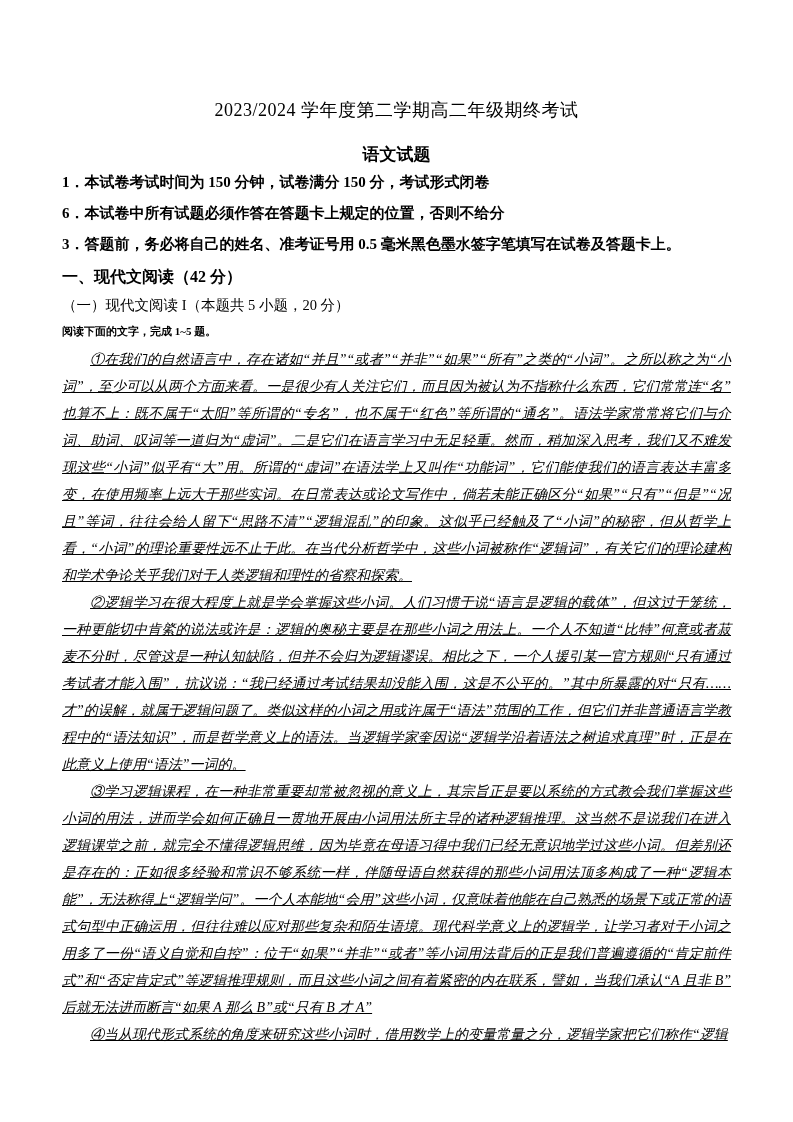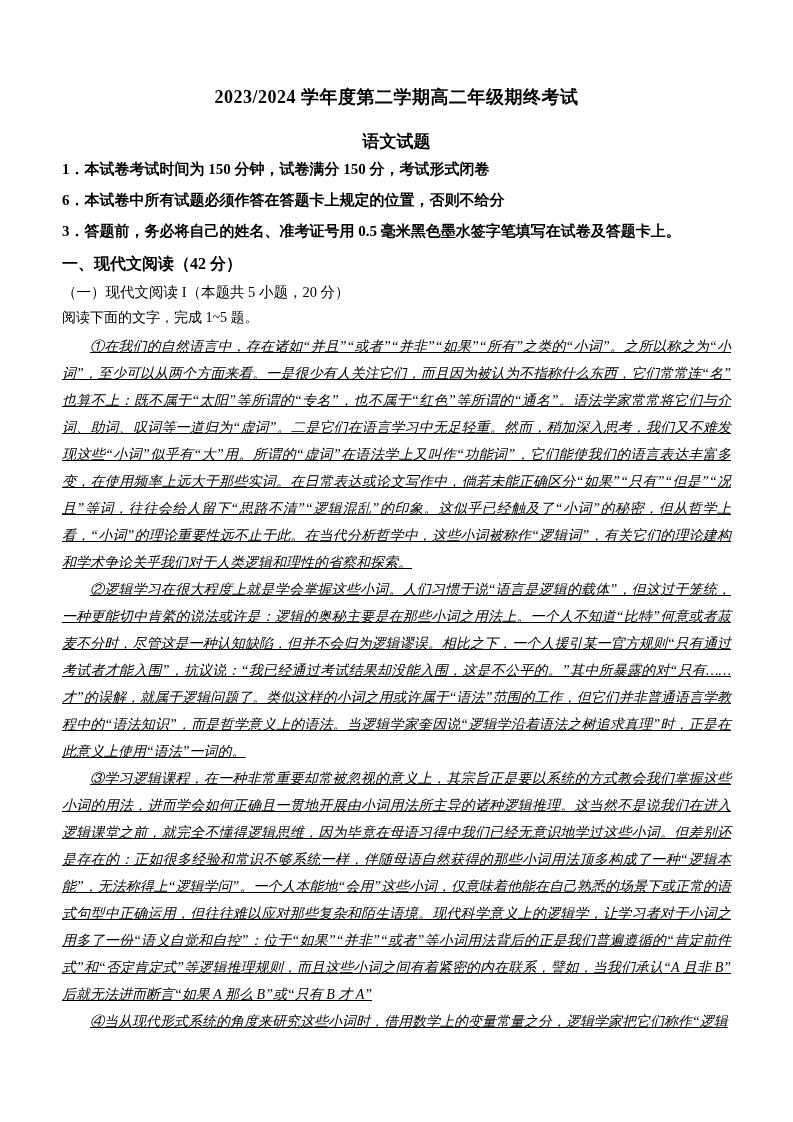--- a/index.html
+++ b/index.html
@@ -10,24 +10,24 @@
     margin: 0 auto;
     background: #ffffff;
     box-sizing: border-box;
     padding: 84px 62px 0 62px;
     color: #000;
     font-family: "Liberation Serif", serif;
     overflow: hidden;
   }
   .title {
     text-align: center;
-    font-weight: 700;
+    font-weight: 400;
     font-size: 18px;
     line-height: 26px;
-    margin: 0;
+    margin: 13px;
     letter-spacing: 0.5px;
   }
   .subtitle {
     text-align: center;
     font-weight: 700;
     font-size: 17px;
     line-height: 24px;
     margin: 20px 0 0 0;
   }
   .notice-label {
@@ -48,23 +48,24 @@
     font-size: 16px;
     line-height: 30px;
     margin: 2px 0 0 0;
   }
   .subheading {
     font-size: 14.5px;
     line-height: 26px;
     margin: 0;
   }
   .instruction {
-    font-size: 14px;
+    font-size: 11px;
     line-height: 26px;
     margin: 0;
+    font-weight: bold;
   }
   .passage { margin-top: 2px; text-decoration: underline; }
   .para {
     font-size: 14px;
     line-height: 27px;
     margin: 0;
     text-indent: 2em;
     text-align: justify;
     font-style: italic; 
   }

